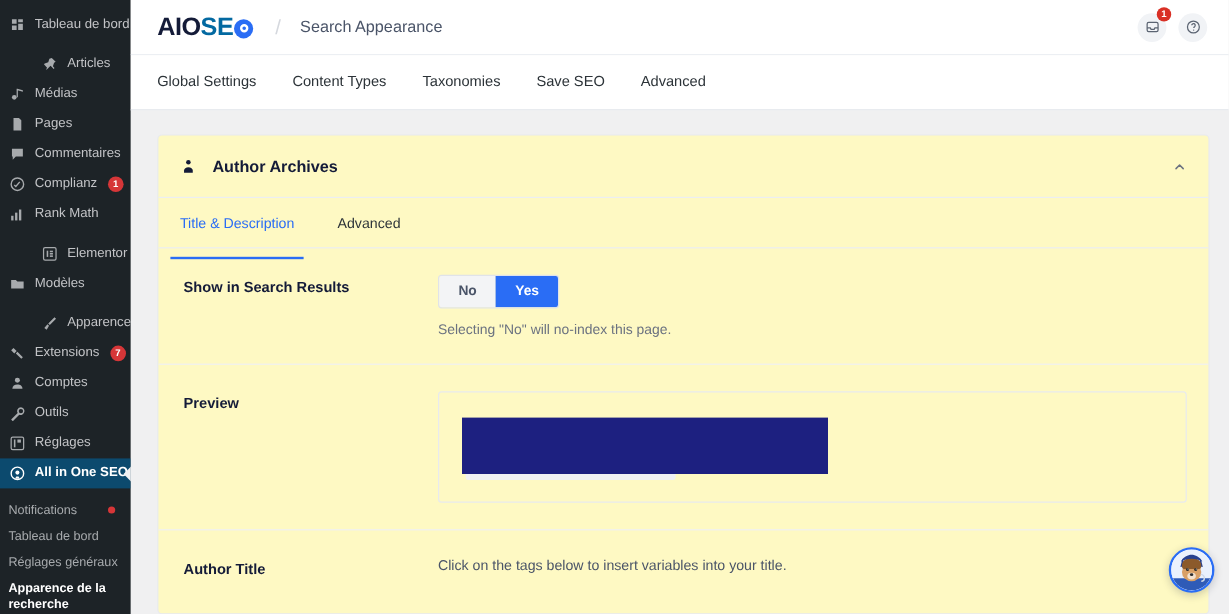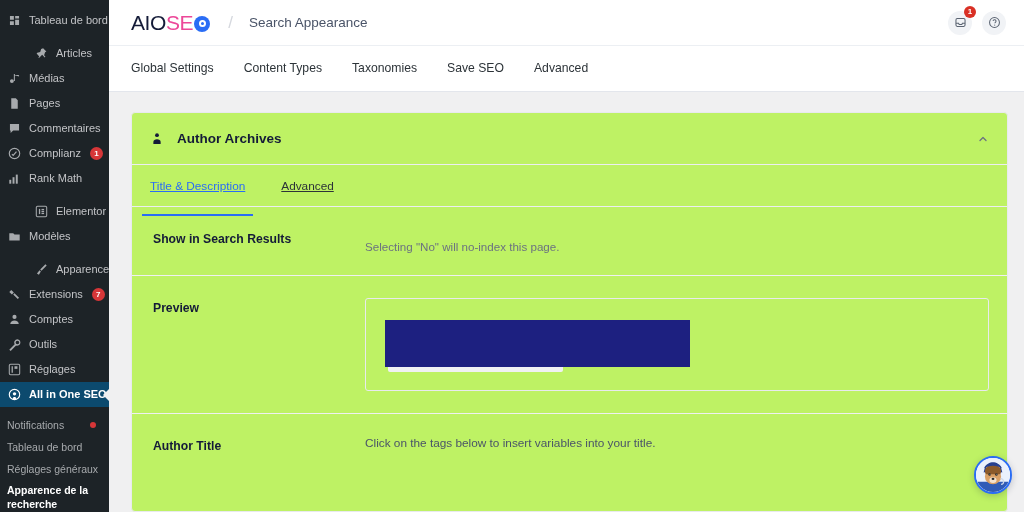--- a/index.html
+++ b/index.html
@@ -115,27 +115,27 @@
     height: 46px;
     flex: 0 0 46px;
     background: #fff;
     display: flex;
     align-items: center;
     padding: 0 18px 0 22px;
     border-bottom: 1px solid #eceff3;
   }
   .logo {
     font-size: 21px;
-    font-weight: 400;
+    font-weight: 700;
     letter-spacing: -0.4px;
     display: flex;
     align-items: center;
     color: #141b38;
   }
-  .logo .blue { color: #ec4899; text-align: center; }
+  .logo .blue { color: #0369a1; text-align: center; }
   .logo .mark {
     width: 16px; height: 16px;
     border-radius: 50%;
     background: #2a6df5;
     margin-left: 1px;
     display: inline-flex;
     align-items: center; justify-content: center;
     position: relative;
     top: 1px;
   }
@@ -229,21 +229,21 @@
     white-space: nowrap;
   }
 
   
   .content {
     flex: 1 1 auto;
     padding: 20px 16px 0 22px;
     overflow: hidden;
   }
   .card {
-    background: #bef264;
+    background: #fef9c3;
     border: 1px solid #e8eaee;
     border-radius: 4px;
     overflow: hidden;
     height: 100%;
   }
   .card-head {
     height: 52px;
     display: flex;
     align-items: center;
     padding: 0 18px;
@@ -274,21 +274,20 @@
     height: 42px;
     align-items: center;
   }
   .ctab {
     font-size: 11.8px;
     color: #2c3338;
     margin-right: 36px;
     height: 60px;
     display: flex; align-items: center;
     position: relative;
-    text-decoration: underline;
   }
   .ctab.active { color: #2a6df5; }
   .ctab.active::after {
     content:"";
     position: absolute;
     left: -8px; right: -8px; bottom: 0;
     height: 2px;
     background: #2a6df5;
   }
 
@@ -598,20 +597,24 @@
         </div>
 
         <div class="card-tabs">
           <div class="ctab active">Title &amp; Description</div>
           <div class="ctab">Advanced</div>
         </div>
 
         <div class="row">
           <div class="row-label">Show in Search Results</div>
           <div class="row-body">
+            <div class="segmented">
+              <div class="seg">No</div>
+              <div class="seg on">Yes</div>
+            </div>
             <div class="hint">Selecting "No" will no-index this page.</div>
           </div>
         </div>
 
         <div class="row">
           <div class="row-label">Preview</div>
           <div class="row-body">
             <div class="preview-box">
               <div class="ghost"></div>
               <div class="redaction"></div>

